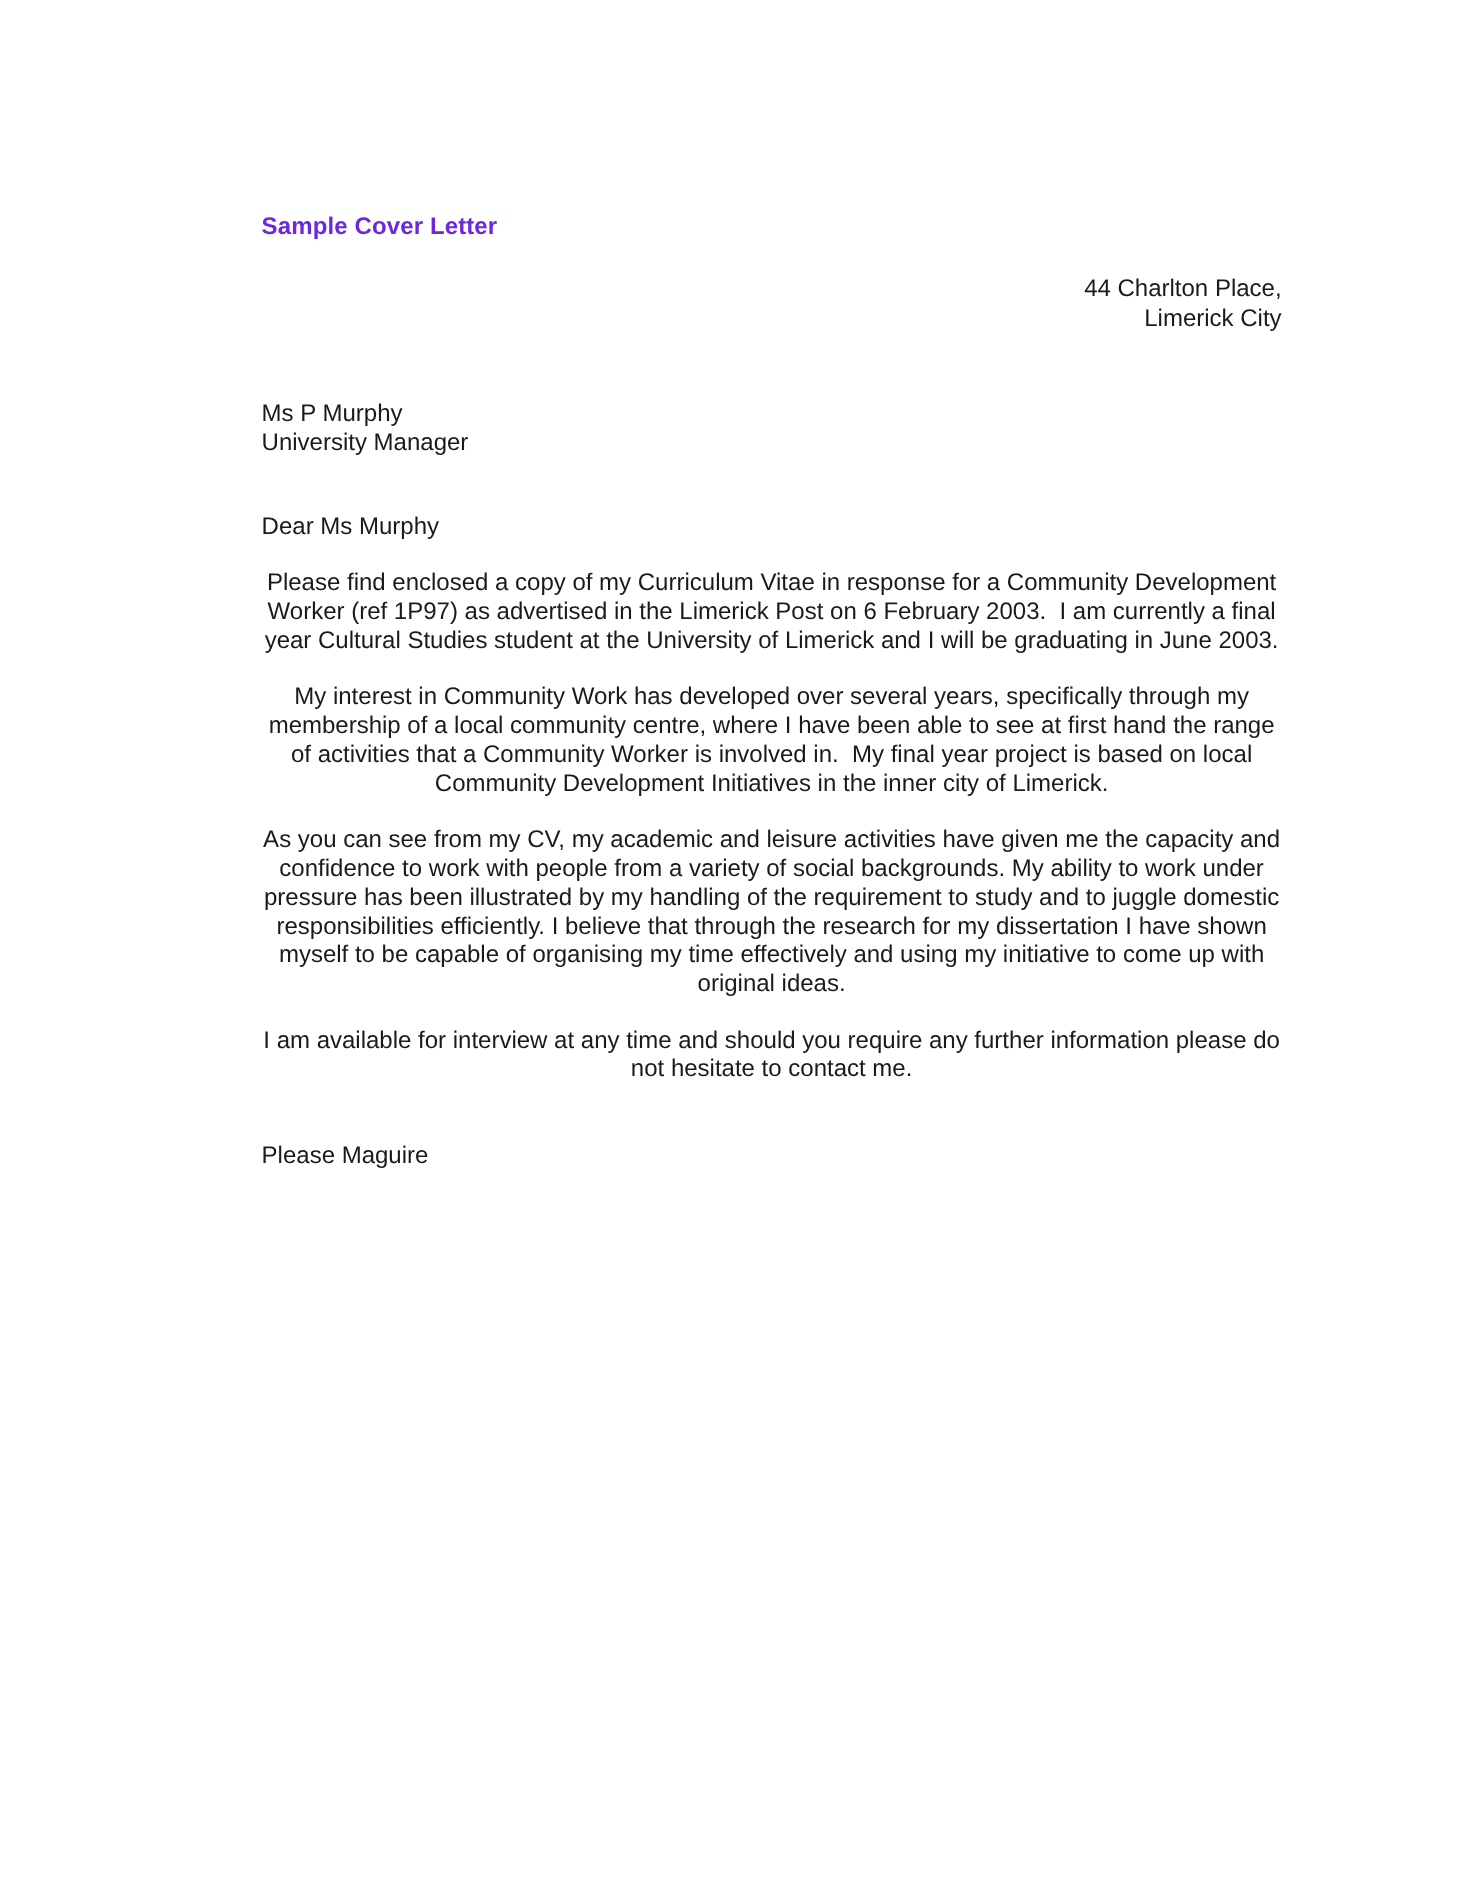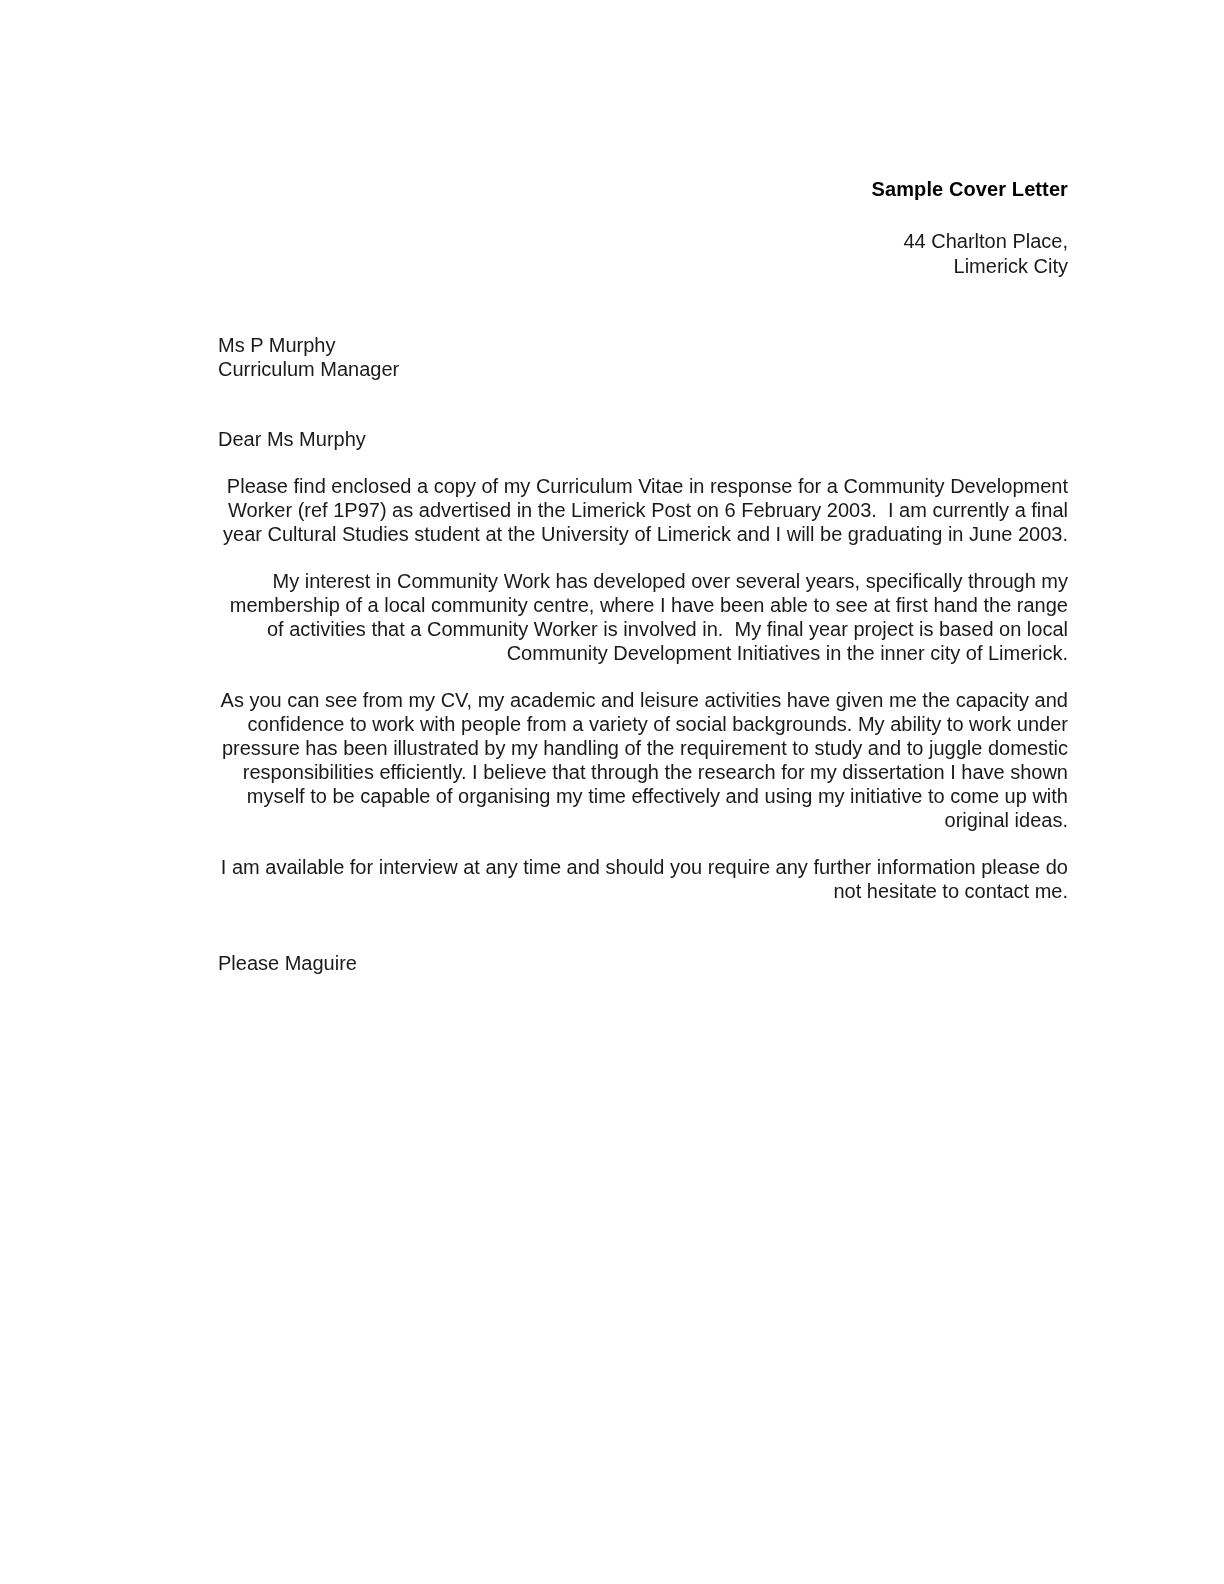--- a/index.html
+++ b/index.html
@@ -28,24 +28,24 @@
   .content {
     position: absolute;
     left: 218px;
     top: 0;
     width: 850px;
   }
 
   .doc-title {
     margin: 0;
     padding-top: 178px;
-    text-align: right;
+    text-align: left;
     font-size: 20px;
     font-weight: bold;
-    color: #000000;
+    color: #6d28d9;
     letter-spacing: 0.1px;
   }
 
   .sender-block {
     margin-top: 28px;
     text-align: right;
     font-size: 20px;
     line-height: 25px;
   }
   .sender-line { display: block; }
@@ -61,21 +61,21 @@
   .salutation {
     margin-top: 46px;
     font-size: 20px;
     line-height: 24px;
   }
 
   .body-para {
     margin-top: 23px;
     font-size: 20px;
     line-height: 24px;
-    text-align: right;
+    text-align: center;
     white-space: pre-wrap;
   }
 
   .closing {
     margin-top: 24px;
     font-size: 20px;
     line-height: 24px;
   }
 
   .signature-name {
@@ -92,21 +92,21 @@
 
     <h1 class="doc-title">Sample Cover Letter</h1>
 
     <div class="sender-block">
       <span class="sender-line">44 Charlton Place,</span>
       <span class="sender-line">Limerick City</span>
     </div>
 
     <div class="recipient-block">
       <span class="recipient-line">Ms P Murphy</span>
-      <span class="recipient-line">Curriculum Manager</span>
+      <span class="recipient-line">University Manager</span>
     </div>
 
     <p class="salutation">Dear Ms Murphy</p>
 
     <p class="body-para">Please find enclosed a copy of my Curriculum Vitae in response for a Community Development Worker (ref 1P97) as advertised in the Limerick Post on 6 February 2003.  I am currently a final year Cultural Studies student at the University of Limerick and I will be graduating in June 2003.</p>
 
     <p class="body-para">My interest in Community Work has developed over several years, specifically through my membership of a local community centre, where I have been able to see at first hand the range of activities that a Community Worker is involved in.  My final year project is based on local Community Development Initiatives in the inner city of Limerick.</p>
 
     <p class="body-para">As you can see from my CV, my academic and leisure activities have given me the capacity and confidence to work with people from a variety of social backgrounds. My ability to work under pressure has been illustrated by my handling of the requirement to study and to juggle domestic responsibilities efficiently. I believe that through the research for my dissertation I have shown myself to be capable of organising my time effectively and using my initiative to come up with original ideas.</p>
 

